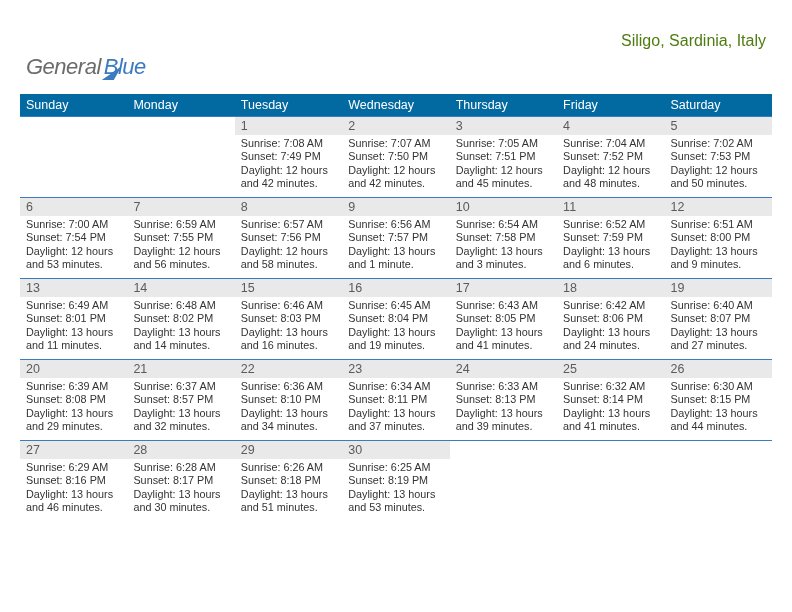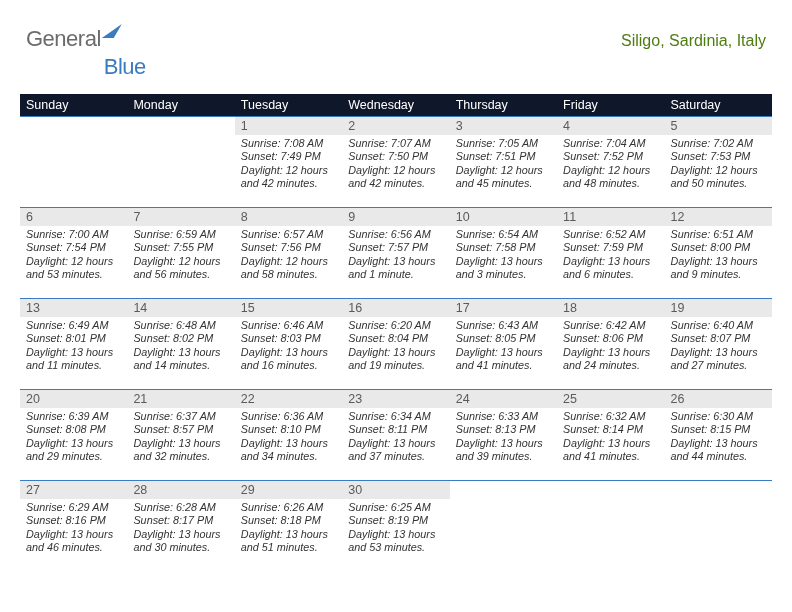--- a/index.html
+++ b/index.html
@@ -1,31 +1,31 @@
 <!DOCTYPE html>
 <html><head>
 <meta charset="utf-8">
 <style>
   * { box-sizing: border-box; margin: 0; padding: 0; }
   body { font-family: Arial, Helvetica, sans-serif; background: #fff; width: 792px; height: 612px; position: relative; }
   .header { display: flex; justify-content: space-between; align-items: flex-start; padding: 20px 26px 10px 26px; }
-  .logo { display: flex; align-items: flex-start; gap: 0; padding-top: 6px; }
+  .logo { display: flex; align-items: flex-end; gap: 0; padding-top: 6px; font-style: italic; }
   .logo-text-gray { font-size: 22px; font-weight: 400; color: #6b6b6b; letter-spacing: -0.5px; }
   .logo-text-blue { font-size: 22px; font-weight: 400; color: #3b7bbf; letter-spacing: -0.5px; }
   .logo-shape { width: 20px; height: 14px; background: #3b7bbf; clip-path: polygon(0 100%, 60% 100%, 100% 0, 40% 60%); margin-left: 1px; margin-top: -2px; }
   .title-block { text-align: right; }
   .title { font-size: 30px; font-weight: 400; color: #333; }
   .location { font-size: 16px; color: #4d7c0f; margin-top: 12px; }
   .calendar { width: calc(100% - 40px); margin: 4px 20px 0 20px; border-collapse: collapse; }
-  .dayhead-row { background: #0f172a; }
+  .dayhead-row { background: #0369a1; }
   .dayhead { color: #fff; font-size: 12.5px; font-weight: 400; text-align: left; padding: 4px 6px; width: 14.28%; }
   .week-row { border-top: 1.5px solid #3b7bbf; }
   .daycell { vertical-align: top; padding: 0; width: 14.28%; }
   .daynum-bar { background: #e9e9e9; padding: 2px 6px; font-size: 12.5px; color: #5b5b5b; font-weight: 400; }
-  .daycontent { padding: 2px 6px 16px 6px; font-size: 10.8px; color: #333; line-height: 1.25; min-height: 58px; font-style: italic; }
+  .daycontent { padding: 2px 6px 6px 6px; font-size: 10.8px; color: #333; line-height: 1.25; min-height: 58px; }
   .empty .daynum-bar { background: transparent; }
 </style>
 </head>
 <body>
 
 <div class="header">
   <div class="logo">
     <span class="logo-text-gray">General</span>
     <span class="logo-shape"></span>
     <span class="logo-text-blue" style="margin-left:-18px; margin-top:28px;">Blue</span>
@@ -192,21 +192,21 @@
           <div class="daycontent">
             <div>Sunrise: 6:46 AM</div>
             <div>Sunset: 8:03 PM</div>
             <div>Daylight: 13 hours</div>
             <div>and 16 minutes.</div>
           </div>
         </td>
         <td class="daycell">
           <div class="daynum-bar">16</div>
           <div class="daycontent">
-            <div>Sunrise: 6:20 AM</div>
+            <div>Sunrise: 6:45 AM</div>
             <div>Sunset: 8:04 PM</div>
             <div>Daylight: 13 hours</div>
             <div>and 19 minutes.</div>
           </div>
         </td>
         <td class="daycell">
           <div class="daynum-bar">17</div>
           <div class="daycontent">
             <div>Sunrise: 6:43 AM</div>
             <div>Sunset: 8:05 PM</div>

